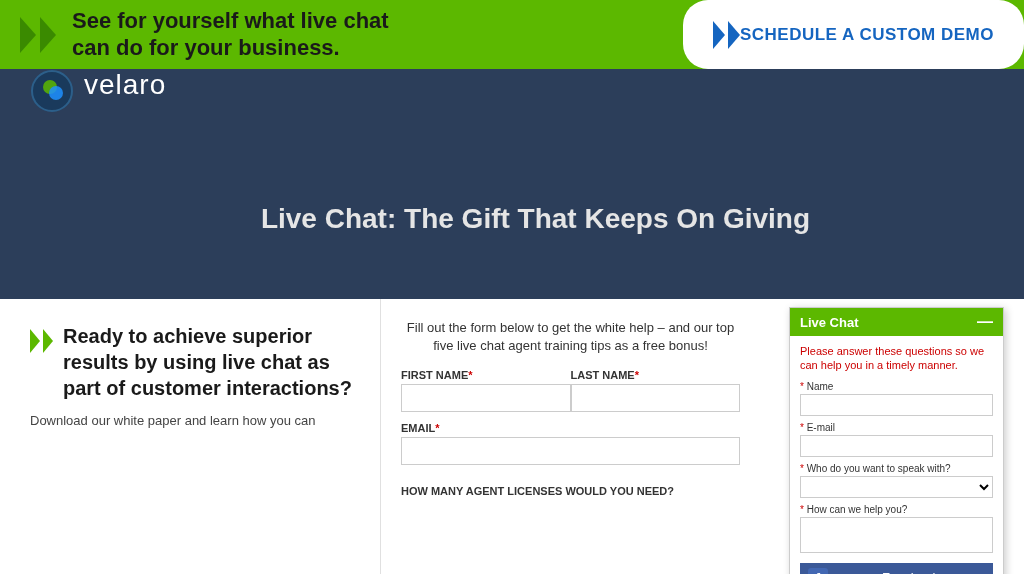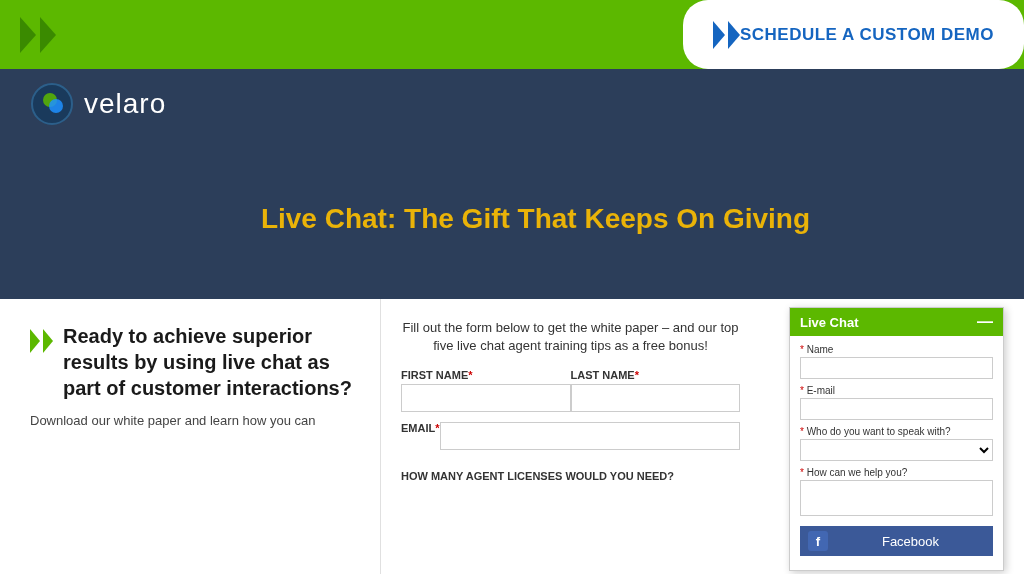--- a/index.html
+++ b/index.html
@@ -61,21 +61,20 @@
       font-weight: bold;
       color: #1565c0;
       letter-spacing: 0.5px;
     }
 
     
     .logo-area {
       background: #2c3e5a;
       height: 70px;
       display: flex;
-      align-items: center;
       padding: 0 30px;
     }
     .logo-icon {
       width: 44px;
       height: 44px;
       margin-right: 10px;
     }
     .logo-name {
       color: #fff;
       font-size: 28px;
@@ -85,21 +84,21 @@
 
     
     .hero {
       background: #2c3e5a;
       height: 160px;
       display: flex;
       align-items: center;
       justify-content: center;
     }
     .hero-title {
-      color: #eab308;
+      color: #e5e5e5;
       font-size: 28px;
       font-weight: bold;
       text-align: left;
       margin-left: 47px;
     }
 
     
     .main-content {
       display: flex;
       height: 275px;
@@ -178,21 +177,21 @@
     .form-input {
       border: 1px solid #ccc;
       height: 28px;
       padding: 0 6px;
       font-size: 12px;
       width: 100%;
       outline: none;
     }
     .form-group-full {
       display: flex;
-      flex-direction: row;
+      flex-direction: column;
       margin-bottom: 12px;
     }
     .form-input-full {
       border: 1px solid #ccc;
       height: 28px;
       padding: 0 6px;
       font-size: 12px;
       width: 100%;
       outline: none;
     }
@@ -304,20 +303,22 @@
   </style>
 </head>
 <body>
 
 <div class="top-banner">
   <div class="banner-left">
     <div class="banner-chevrons">
       <div class="chevron"></div>
       <div class="chevron"></div>
     </div>
+    <div class="banner-text" style="white-space:pre-line;">See for yourself what live chat
+can do for your business.</div>
   </div>
   <div class="banner-right">
     <div class="demo-chevrons">
       <div class="demo-chevron"></div>
       <div class="demo-chevron"></div>
     </div>
     <div class="demo-text">SCHEDULE A CUSTOM DEMO</div>
   </div>
 </div>
 
@@ -342,21 +343,21 @@
         <div class="ready-chevron"></div>
         <div class="ready-chevron"></div>
       </div>
       <h2 class="ready-title">Ready to achieve superior results by using live chat as part of customer interactions?</h2>
     </div>
     <p class="ready-desc">Download our white paper and learn how you can</p>
   </div>
 
   <div class="form-col">
     <p class="form-intro">
-      <span>Fill out the form below to get the white paper – and our top five live chat agent training tips as a free bonus!</span>
+      <span>Fill out the form below to get the white help – and our top five live chat agent training tips as a free bonus!</span>
     </p>
     <div class="form-row">
       <div class="form-group">
         <label class="form-label">
           <span>FIRST NAME</span><span class="required">*</span>
         </label>
         <input type="text" class="form-input" style="">
       </div>
       <div class="form-group">
         <label class="form-label">
@@ -373,20 +374,21 @@
     </div>
     <div class="form-next-label">HOW MANY AGENT LICENSES WOULD YOU NEED?</div>
   </div>
 
   <div class="live-chat-widget">
     <div class="chat-header">
       <span>Live Chat</span>
       <span class="chat-minimize">—</span>
     </div>
     <div class="chat-body">
+      <div class="chat-prompt">Please answer these questions so we can help you in a timely manner.</div>
 
       <div class="chat-field-label">
         <span class="req">* </span><span>Name</span>
       </div>
       <input type="text" class="chat-input" style="">
 
       <div class="chat-field-label">
         <span class="req">* </span><span>E-mail</span>
       </div>
       <input type="text" class="chat-input" style="">

